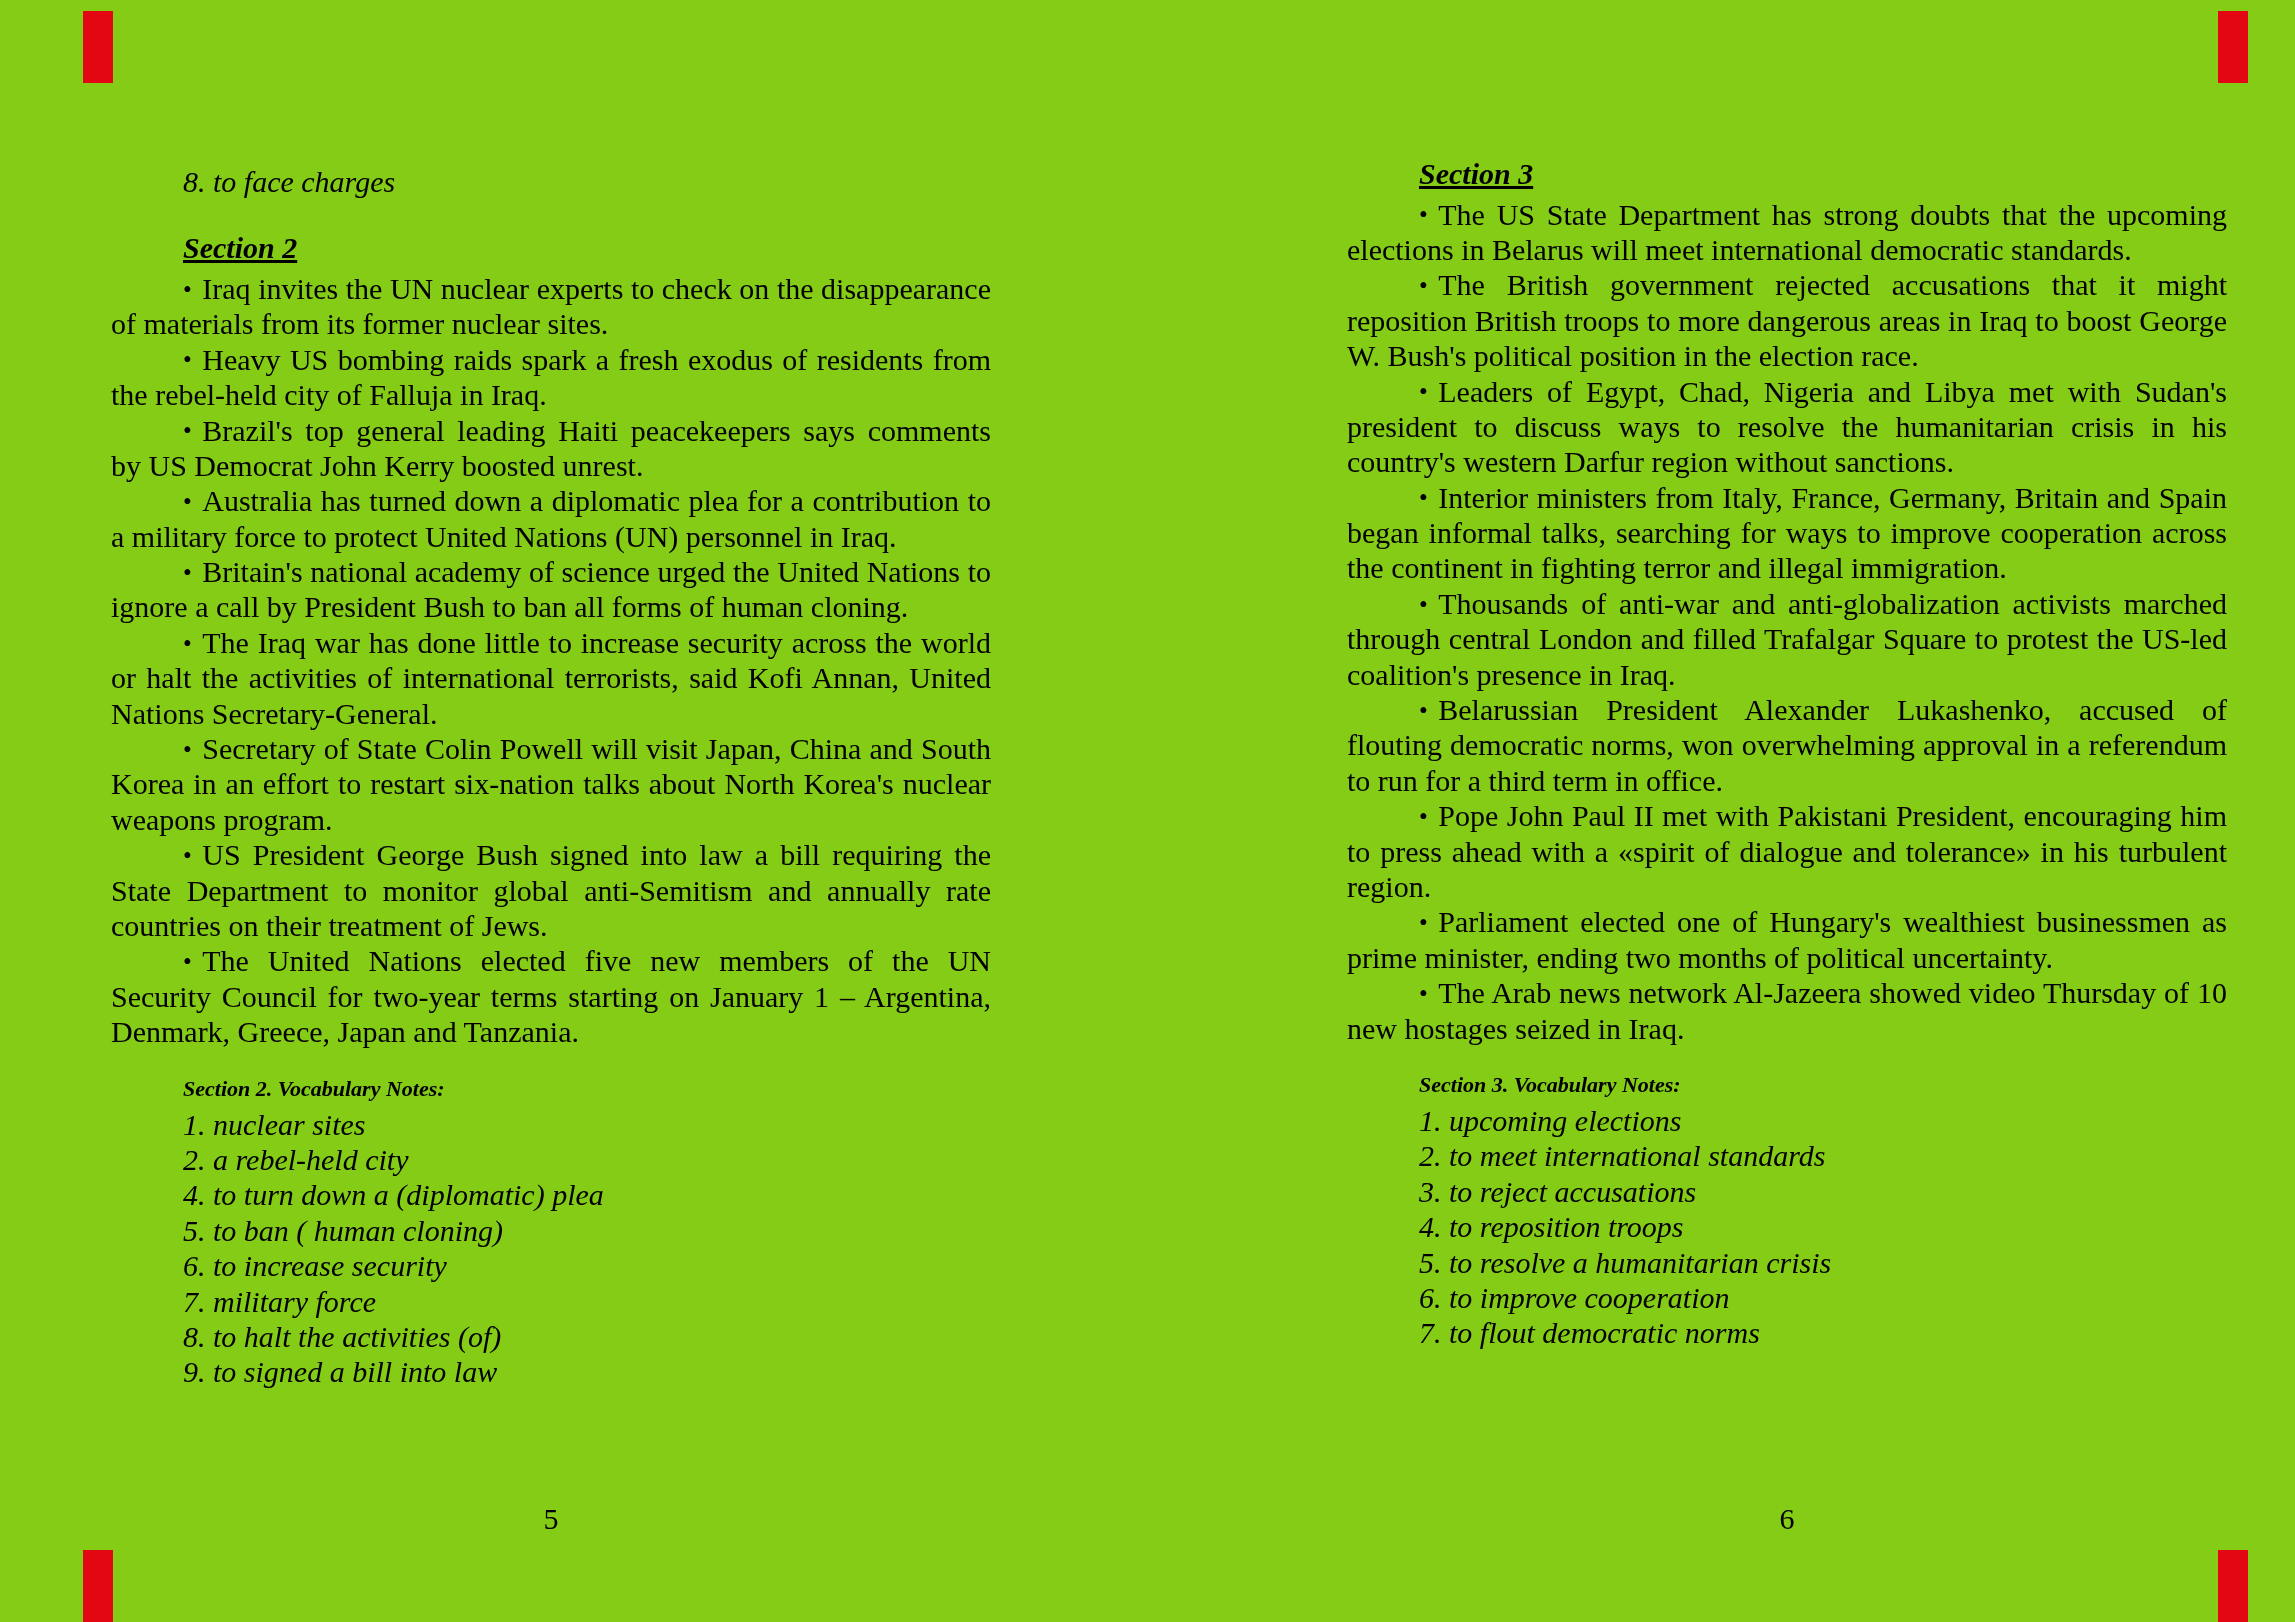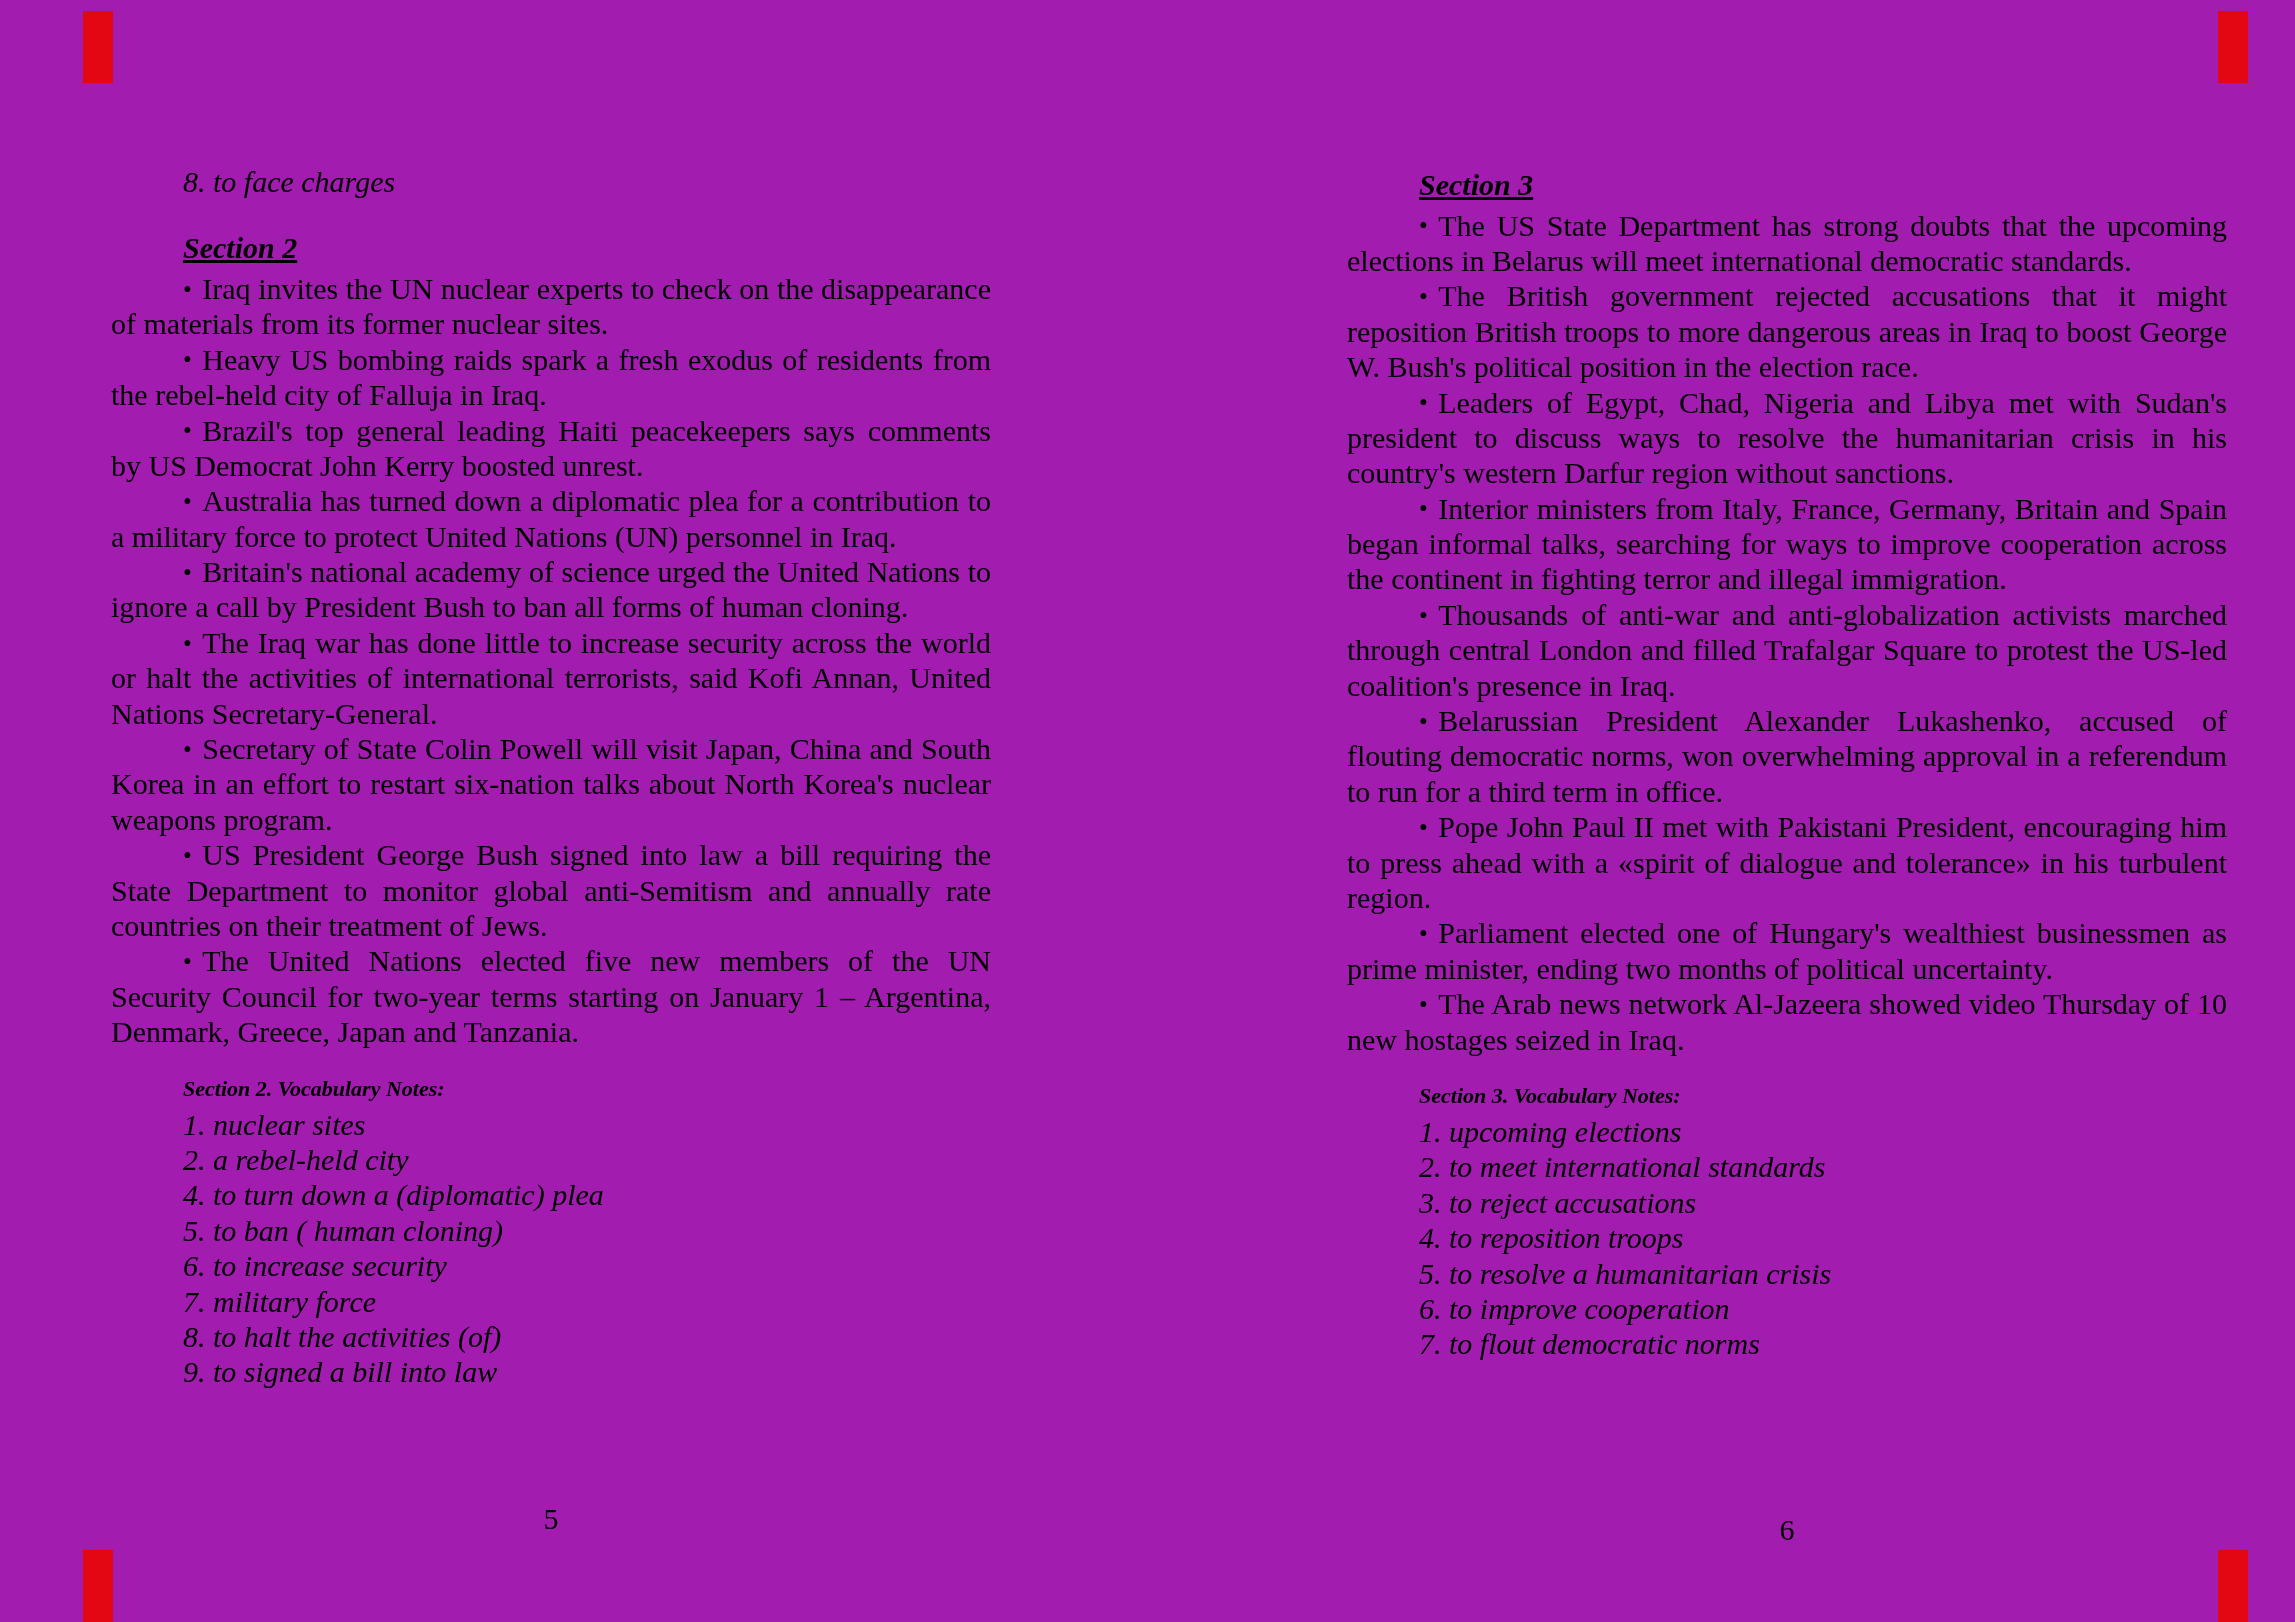--- a/index.html
+++ b/index.html
@@ -7,37 +7,37 @@
   body {
     font-family: "Liberation Serif", serif;
     color: #000000;
     font-size: 30px;
     line-height: 1.18;
   }
   .spread {
     position: relative;
     width: 2295px;
     height: 1622px;
-    background: #a21caf;
+    background: #84cc16;
     overflow: hidden;
   }
   .red-mark {
     position: absolute;
     width: 30px;
     height: 72px;
     background: var(--red-mark, #e30613);
   }
   .red-mark.tl { left: 83px; top: 10.5px; }
   .red-mark.bl { left: 83px; top: 1550px; }
   .red-mark.tr { left: 2218px; top: 10.5px; }
   .red-mark.br { left: 2218px; top: 1550px; }
 
   .page { position: absolute; width: 880px; }
   .page-left  { left: 111px;  top: 164px; }
-  .page-right { left: 1347px; top: 156px; margin-top: 11px; }
+  .page-right { left: 1347px; top: 156px; }
 
   .carry-item {
     font-style: italic;
     margin-left: 72px;
   }
   .section-heading {
     font-weight: bold;
     font-style: italic;
     font-size: 30px;
     margin: 31px 0 5.2px 72px;

